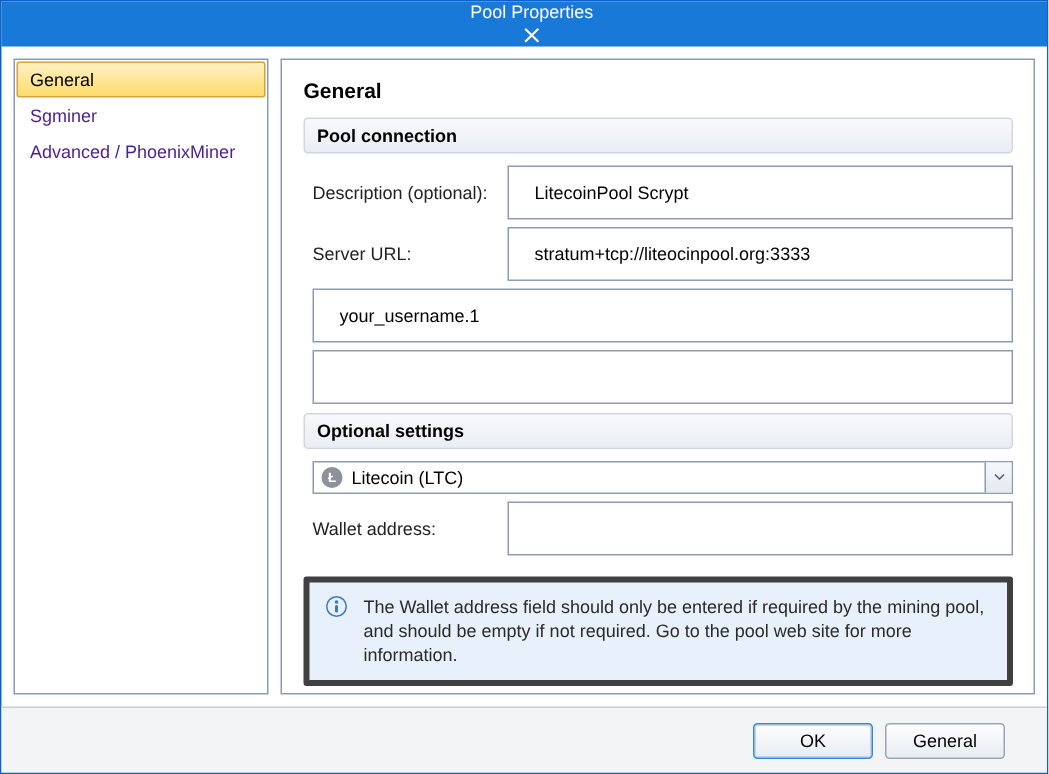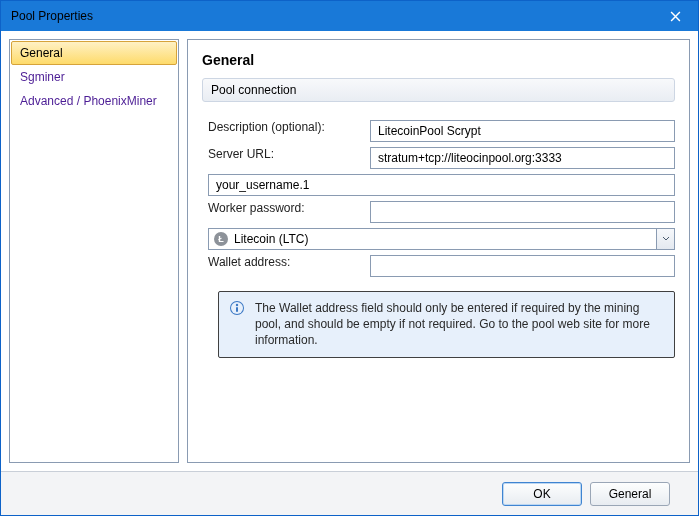--- a/index.html
+++ b/index.html
@@ -14,24 +14,25 @@
     width: 699px;
     height: 516px;
     border: 1px solid #0d62c8;
     display: flex;
     flex-direction: column;
     background: #fff;
   }
   .titlebar {
     height: 30px;
     background: #1979d8;
-    color: #000000;
+    color: #ffffff;
     display: flex;
     align-items: center;
     padding: 0 0 0 10px;
+    flex-direction: column;
   }
   .titlebar-title { flex: 1; font-size: 12px; }
   .titlebar-close {
     width: 46px;
     height: 30px;
     display: flex;
     align-items: center;
     justify-content: center;
     cursor: pointer;
   }
@@ -68,47 +69,46 @@
     border: 1px solid #8a9bb2;
     padding: 10px 14px;
     overflow: auto;
   }
   .main-heading {
     font-weight: bold;
     font-size: 14px;
     margin: 2px 0 10px 0;
   }
   .group-header {
-    font-weight: normal;
+    font-weight: bold;
     font-size: 12px;
     background: linear-gradient(#f8f9fb, #e9edf3);
     border: 1px solid #cdd6e3;
     border-radius: 3px;
     padding: 4px 8px;
-    margin: 6px 0 18px 0;
+    margin: 6px 0 8px 0;
   }
   .form-row {
     display: flex;
-    align-items: flex-start;
+    align-items: center;
     margin: 5px 0;
     padding-left: 6px;
-    gap: 32px;
   }
   .form-label {
     width: 130px;
     color: #222;
   }
   .form-input {
     flex: 1;
   }
   .form-input input[type=text] {
     width: 100%;
-    height: 22px;
-    border: 1px solid #8a9bb2;
-    padding: 2px 7px;
+    height: 36px;
+    border: 1px solid #8a9bb2;
+    padding: 2px 17px;
     font-family: inherit;
     font-size: 12px;
   }
   .select-wrap {
     flex: 1;
     display: flex;
     height: 22px;
     border: 1px solid #8a9bb2;
     background: #fff;
   }
@@ -128,30 +128,29 @@
   }
   .select-btn {
     width: 18px;
     border-left: 1px solid #8a9bb2;
     background: linear-gradient(#f6f8fb, #e4e9f0);
     display: flex; align-items: center; justify-content: center;
     cursor: pointer;
   }
   .infobox {
     margin-top: 14px;
-    border: 1px solid #404040;
+    border: 4px solid #404040;
     background: #e7f0fb;
     border-radius: 2px;
     padding: 8px 10px;
     display: flex;
     gap: 10px;
     align-items: flex-start;
     color: #2a2a2a;
     line-height: 1.35;
-    margin-left: 16px;
   }
   .info-icon {
     width: 16px; height: 16px;
     flex: 0 0 16px;
   }
   .footer {
     height: 44px;
     border-top: 1px solid #c9cfd8;
     display: flex;
     align-items: center;
@@ -222,26 +221,26 @@
         </div>
       </div>
 
       <div class="form-row">
         <div class="form-input">
           <input type="text" value="your_username.1" style="">
         </div>
       </div>
 
       <div class="form-row">
-        <div class="form-label">Worker password:</div>
         <div class="form-input">
           <input type="text" value="" style="">
         </div>
       </div>
 
+      <div class="group-header">Optional settings</div>
 
       <div class="form-row">
         <div class="select-wrap">
           <div class="select-body">
             <span class="coin-icon">Ł</span>
             <span>Litecoin (LTC)</span>
           </div>
           <div class="select-btn">
             <svg width="8" height="6" viewBox="0 0 8 6">
                 <path d="M1 1 L4 4 L7 1" stroke="#4a5a6e" fill="none" stroke-width="1"></path>

